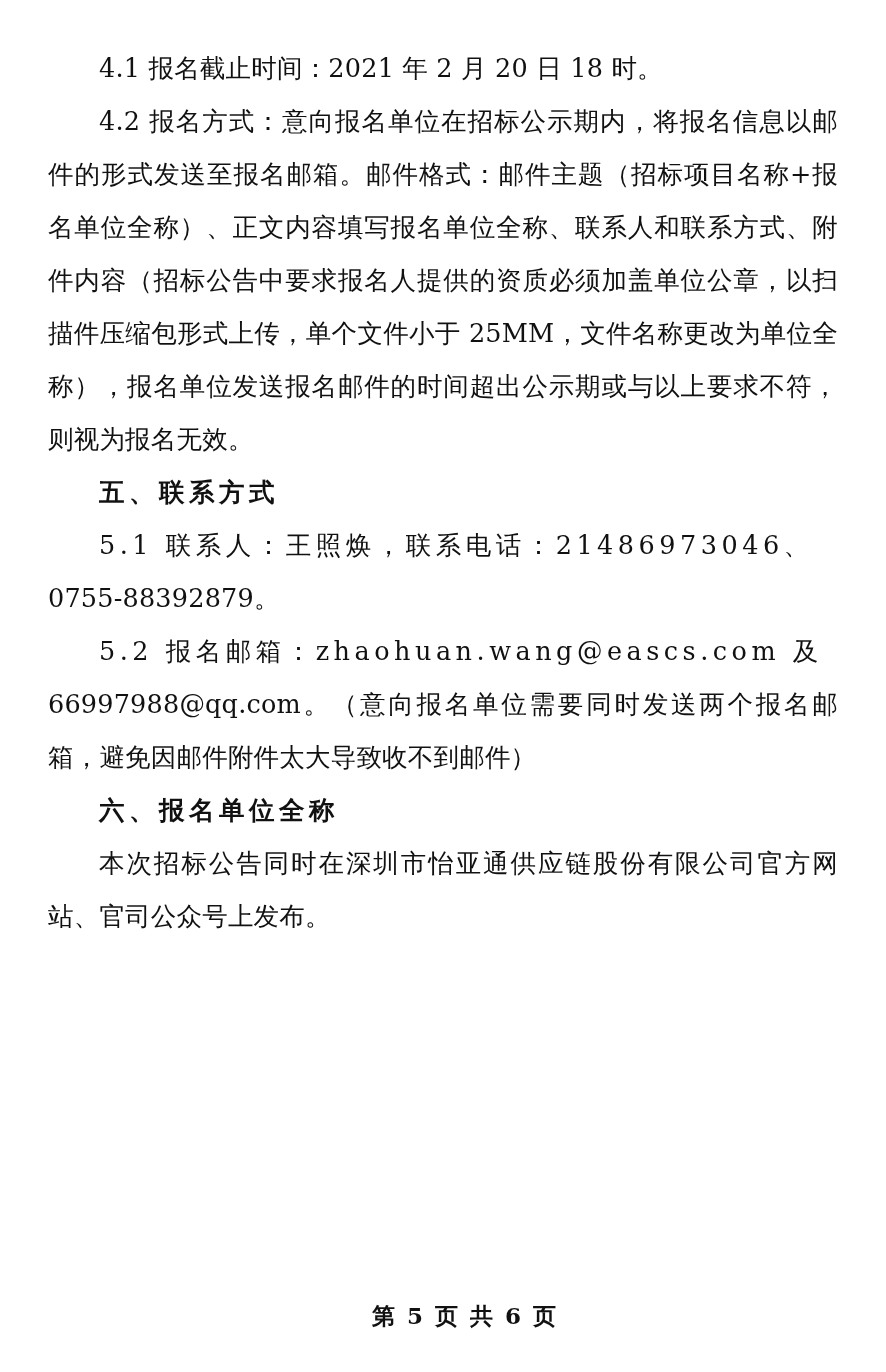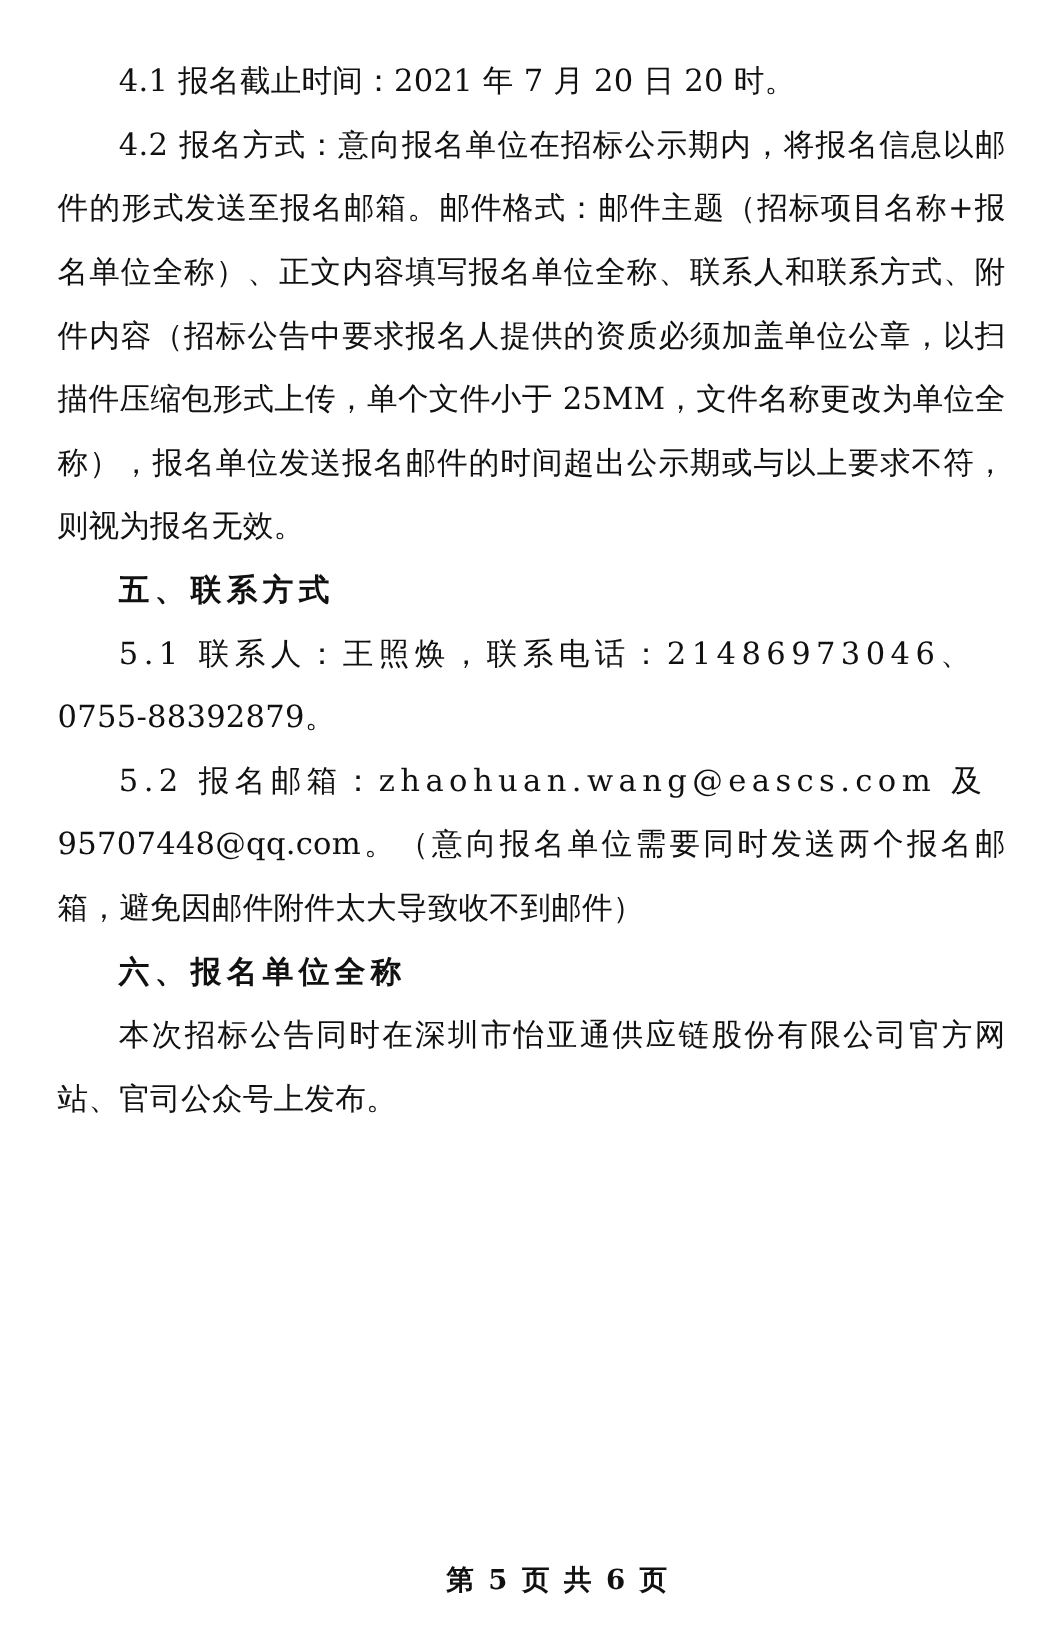--- a/index.html
+++ b/index.html
@@ -57,33 +57,33 @@
     margin-left: 44px;
   }
 </style>
 </head>
 <body>
 
 <div class="page">
 
   <div class="body-text">
 
-    <p class="indent">4.1 报名截止时间：2021 年 7 月 20 日 20 时。</p>
+    <p class="indent">4.1 报名截止时间：2021 年 2 月 20 日 18 时。</p>
 
     <p class="indent">4.2 报名方式：意向报名单位在招标公示期内，将报名信息以邮件的形式发送至报名邮箱。邮件格式：邮件主题（招标项目名称+报名单位全称）、正文内容填写报名单位全称、联系人和联系方式、附件内容（招标公告中要求报名人提供的资质必须加盖单位公章，以扫描件压缩包形式上传，单个文件小于 25MM，文件名称更改为单位全称），报名单位发送报名邮件的时间超出公示期或与以上要求不符，则视为报名无效。</p>
 
     <p class="heading wide-line">五、联系方式</p>
 
     <p class="indent wide-line">5.1 联系人：王照焕，联系电话：21486973046、</p>
 
     <p>0755-88392879。</p>
 
     <p class="indent wide-line">5.2 报名邮箱：zhaohuan.wang@eascs.com 及</p>
 
-    <p>95707448@qq.com。（意向报名单位需要同时发送两个报名邮箱，避免因邮件附件太大导致收不到邮件）</p>
+    <p>66997988@qq.com。（意向报名单位需要同时发送两个报名邮箱，避免因邮件附件太大导致收不到邮件）</p>
 
 
     <p class="heading wide-line">六、报名单位全称</p>
 
     <p class="indent">本次招标公告同时在深圳市怡亚通供应链股份有限公司官方网站、官司公众号上发布。</p>
 
 
   </div>
 
   <div class="footer">第 5 页 共 6 页</div>

